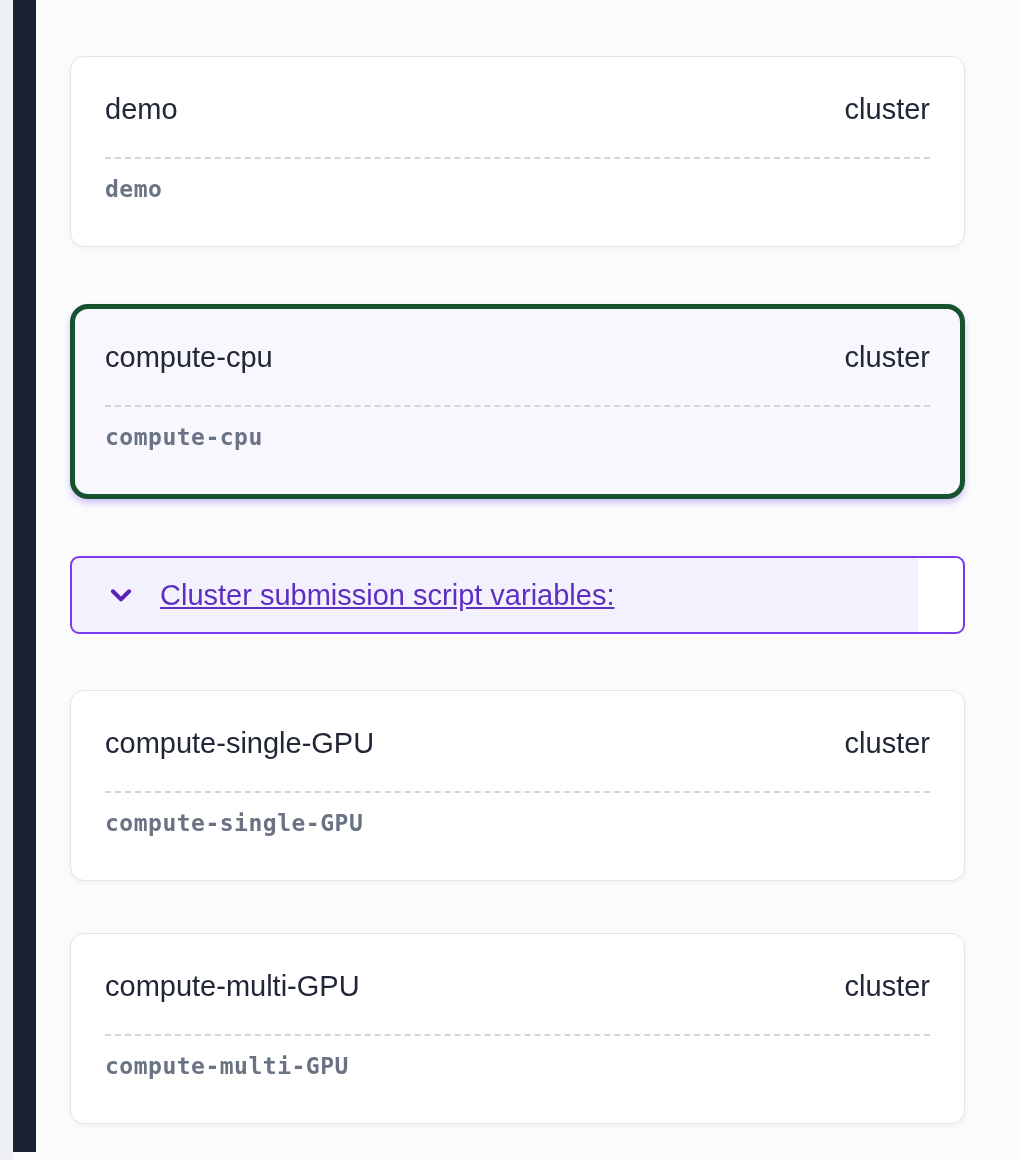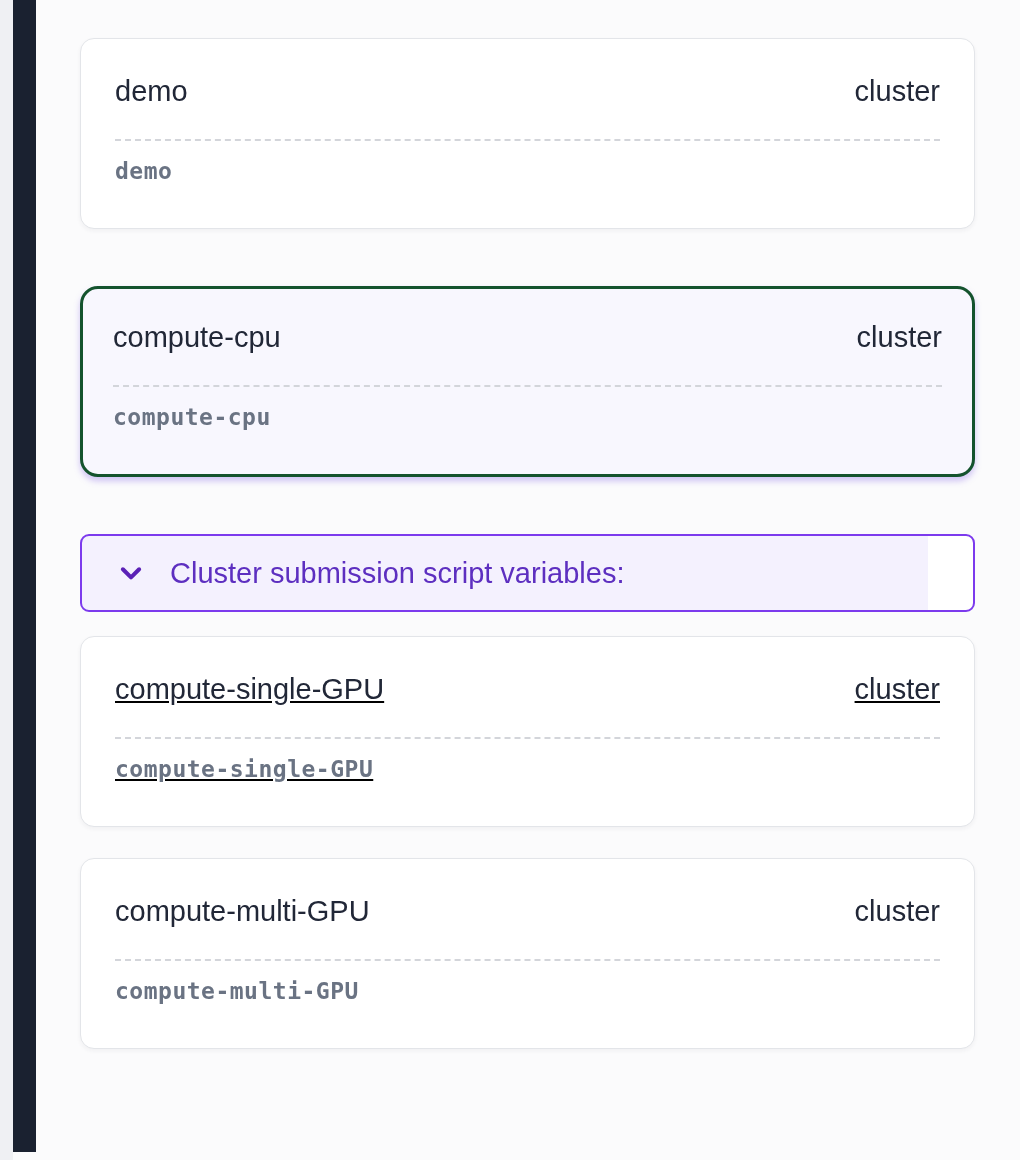--- a/index.html
+++ b/index.html
@@ -22,36 +22,36 @@
     background: #eff0f3;
   }
   .dark-bar {
     position: absolute;
     left: 13px; top: 0;
     width: 23px; height: 1152px;
     background: #1a2130;
   }
   .content {
     position: absolute;
-    left: 80px; top: 0;
+    left: 70px; top: 0;
     width: 895px;
-    padding-top: 38px;
+    padding-top: 56px;
   }
   .card {
     box-sizing: border-box;
     width: 895px;
     background: #ffffff;
     border: 1px solid #e3e5e9;
     border-radius: 14px;
     padding: 34px 34px 0 34px;
     margin-bottom: 57px;
     box-shadow: 0 2px 4px rgba(30, 36, 51, 0.05);
   }
   .card.selected {
-    border: 3px solid #14532d;
+    border: 5px solid #14532d;
     border-radius: 18px;
     background: #f8f7fe;
     padding: 30px 30px 0 30px;
     box-shadow: 0 4px 6px rgba(125, 92, 228, 0.35);
   }
   .card-head {
     display: flex;
     justify-content: space-between;
     align-items: baseline;
     font-size: 29px;
@@ -68,28 +68,29 @@
     letter-spacing: 0.5px;
     color: #6a7383;
     padding: 17px 0 43px 0;
   }
   .section-header {
     box-sizing: border-box;
     width: 895px;
     height: 78px;
     border: 2px solid #7c3aed;
     border-radius: 9px;
-    margin-bottom: 24px;
+    margin-bottom: 56px;
     display: flex;
     align-items: center;
     padding: 0 0 0 34px;
     background: linear-gradient(to right, #f4f1fe 0px, #f4f1fe 846px, #ffffff 846px);
     color: #5d2fc0;
     font-size: 29px;
     cursor: pointer;
+    text-decoration: underline;
   }
   .chevron {
     display: inline-flex;
     align-items: center;
     justify-content: center;
     width: 30px;
     height: 30px;
     margin-right: 24px;
     flex: 0 0 auto;
   }
@@ -123,21 +124,21 @@
 
     <div class="section-header">
       <span class="chevron">
         <svg width="30" height="30" viewBox="0 0 24 24" fill="none">
           <polyline points="5.5 9 12 15.5 18.5 9" stroke="#5b21b6" stroke-width="3.2" stroke-linecap="round" stroke-linejoin="round"></polyline>
         </svg>
       </span>
       <span class="section-label">Cluster submission script variables:</span>
     </div>
 
-    <div class="card" style="margin-bottom:31px;text-decoration:underline;">
+    <div class="card" style="margin-bottom:52px;">
       <div class="card-head">
         <span class="card-title">compute-single-GPU</span>
         <span class="card-type">cluster</span>
       </div>
       <div class="card-code">compute-single-GPU</div>
     </div>
 
     <div class="card" style="margin-bottom:16px;">
       <div class="card-head">
         <span class="card-title">compute-multi-GPU</span>

